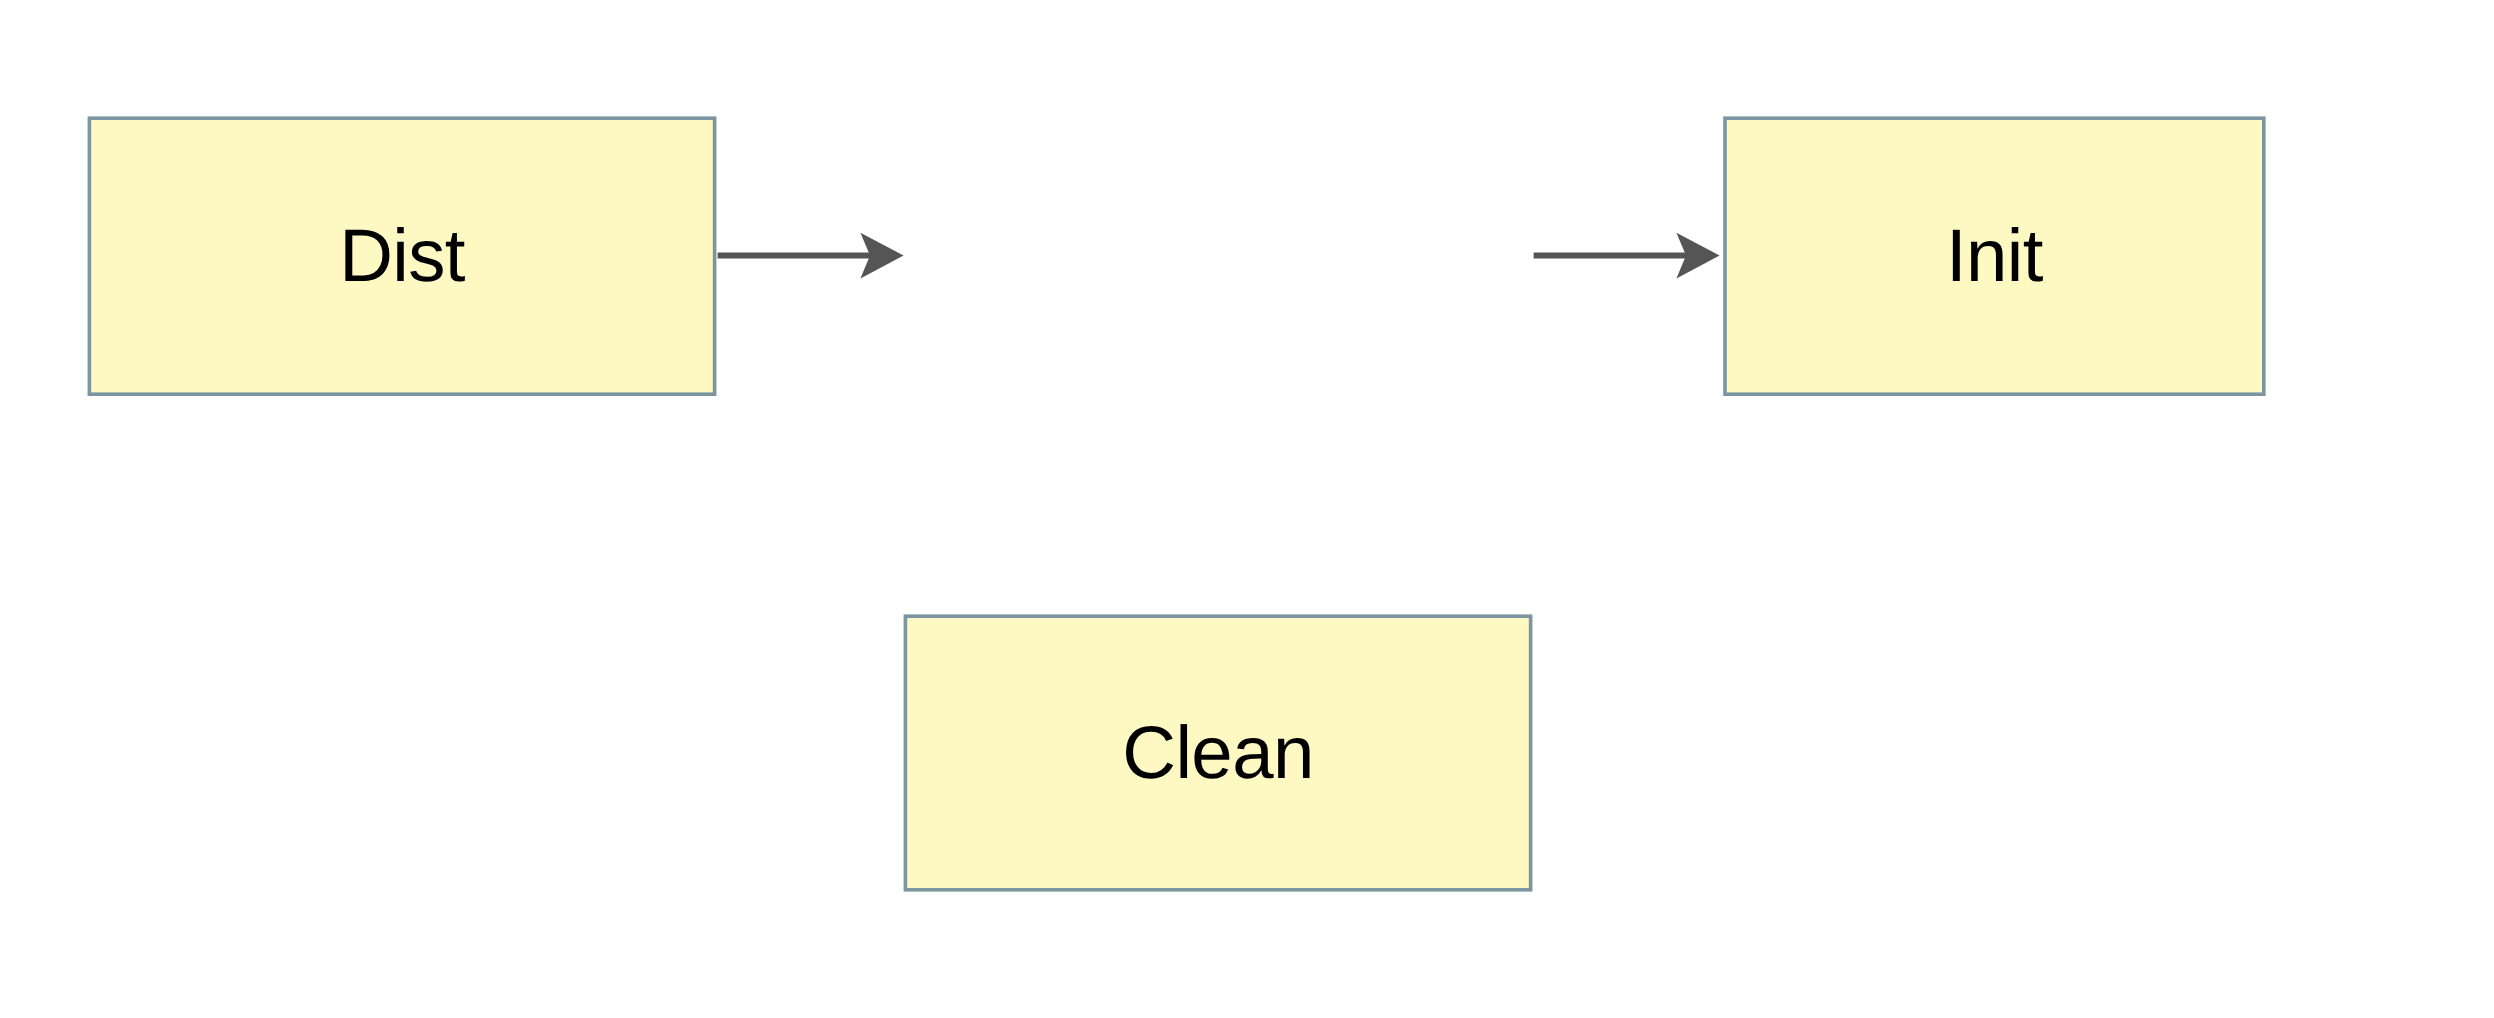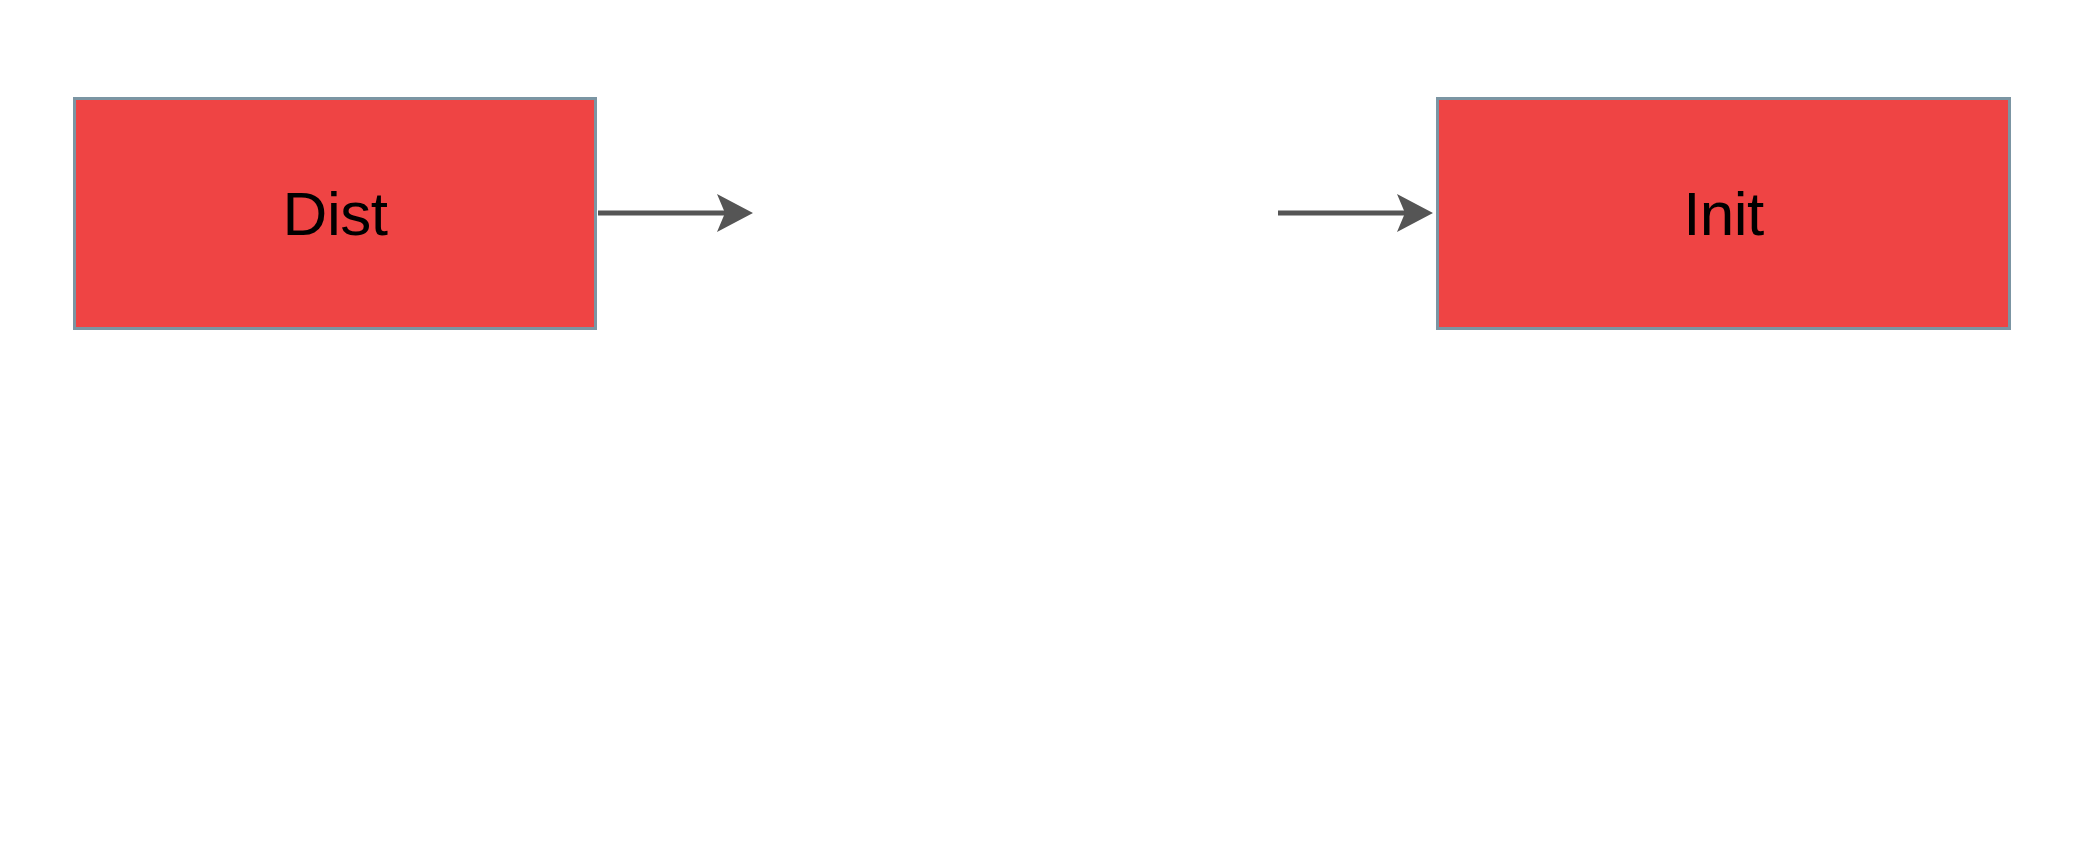--- a/index.html
+++ b/index.html
@@ -13,21 +13,21 @@
   #canvas {
     position: relative;
     width: 2078px;
     height: 848px;
     background: #ffffff;
     overflow: hidden;
   }
   .node {
     position: absolute;
     box-sizing: border-box;
-    background: #ef4444;
+    background: #fef9c3;
     border: 3px solid #7B95A3;
     display: flex;
     align-items: center;
     justify-content: center;
   }
   .node-label {
     font-family: "Liberation Sans", sans-serif;
     font-size: 62px;
     font-weight: 400;
     line-height: 1;
@@ -62,18 +62,21 @@
       <line x1="0" y1="27" x2="128" y2="27" stroke="#555555" stroke-width="5"></line>
       <polygon points="119,8 155,27 119,46 127,27" fill="#555555"></polygon>
     </svg>
   </div>
 
   <div class="node" style="left:73px; top:97px; width:524px; height:233px;">
     <span class="node-label">Dist</span>
   </div>
 
 
-  <div class="node" style="left:1436px; top:97px; width:575px; height:233px;">
+  <div class="node" style="left:1436px; top:97px; width:452px; height:233px;">
     <span class="node-label">Init</span>
   </div>
 
+  <div class="node" style="left:753px; top:512px; width:524px; height:231px;">
+    <span class="node-label">Clean</span>
+  </div>
 
 </div>
 
 </body></html>

